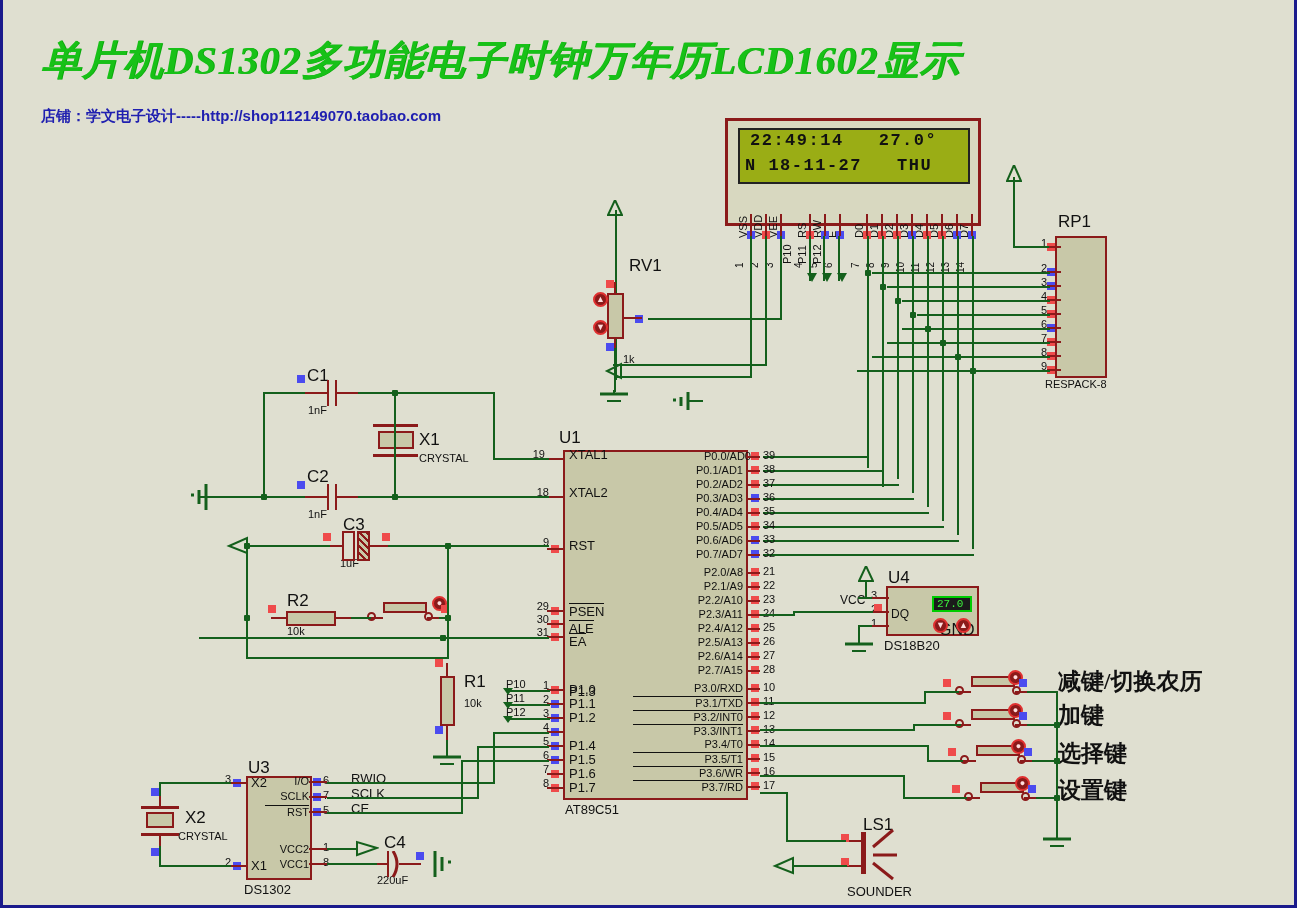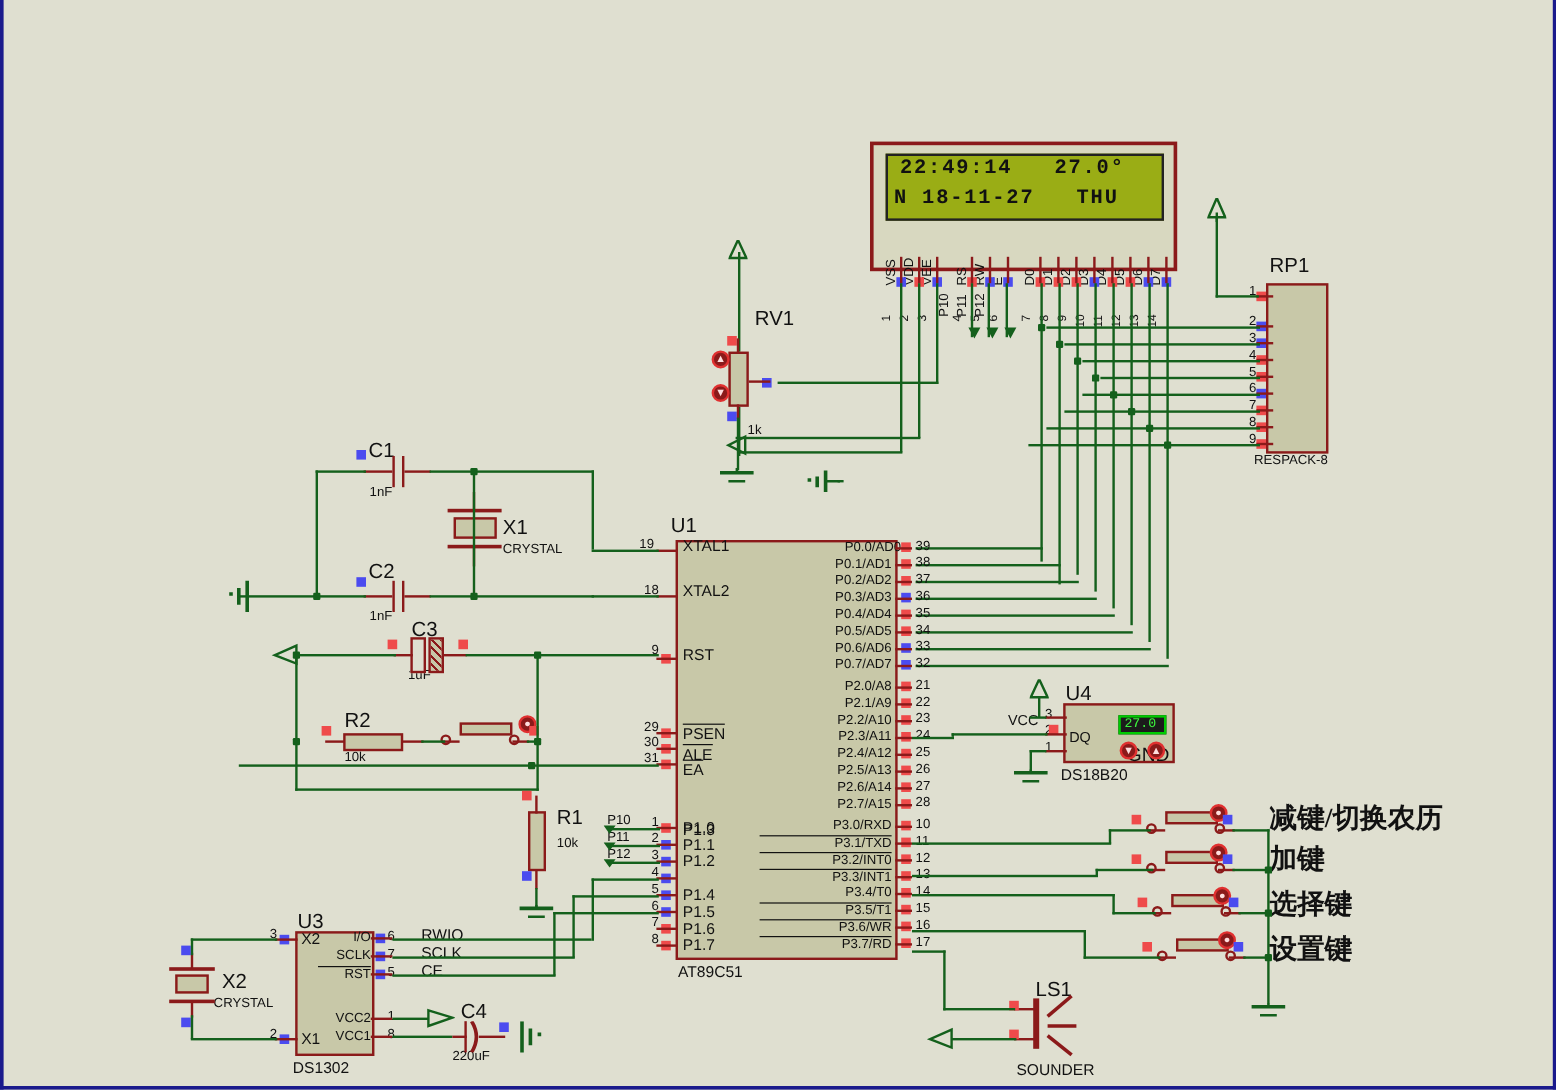--- a/index.html
+++ b/index.html
@@ -56,20 +56,22 @@
   .adjbtn{position:absolute;width:15px;height:15px;border-radius:50%;
           background:#8b1a1a;border:2px solid #e03030;box-sizing:border-box;
           color:#ffdddd;font-size:9px;line-height:11px;text-align:center;}
   .overline{border-top:1px solid #111;}
 </style>
 </head>
 <body>
 
 <div id="canvas">
 
+  <div class="title">单片机DS1302多功能电子时钟万年历LCD1602显示</div>
+  <div class="subtitle">店铺：学文电子设计-----http://shop112149070.taobao.com</div>
 
   <div>
     <div class="body" style="left:722px;top:118px;width:256px;height:108px;background:#d8d8c0;border-width:3px;"></div>
     <div style="position:absolute;left:735px;top:128px;width:232px;height:56px;background:#9aad15;border:2px solid #222;box-sizing:border-box;">
       <div style="position:absolute;left:10px;top:1px;font-family:'Liberation Mono',monospace;font-size:17px;font-weight:bold;letter-spacing:1.5px;color:#111;white-space:pre;">22:49:14   27.0°</div>
       <div style="position:absolute;left:5px;top:26px;font-family:'Liberation Mono',monospace;font-size:17px;font-weight:bold;letter-spacing:1.5px;color:#111;white-space:pre;">N 18-11-27   THU</div>
     </div>
 
     <div class="vrot" style="left:746px;top:226px;">VSS</div>
     <div class="vrot" style="left:761px;top:226px;">VDD</div>

